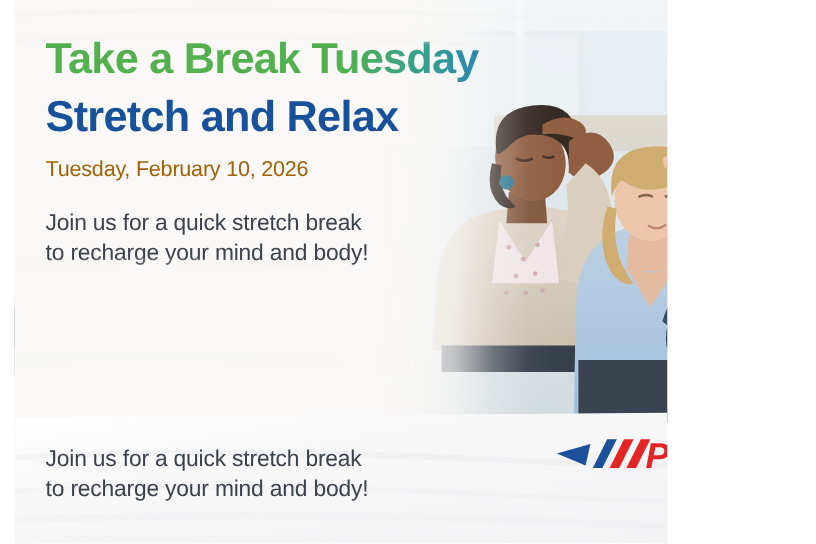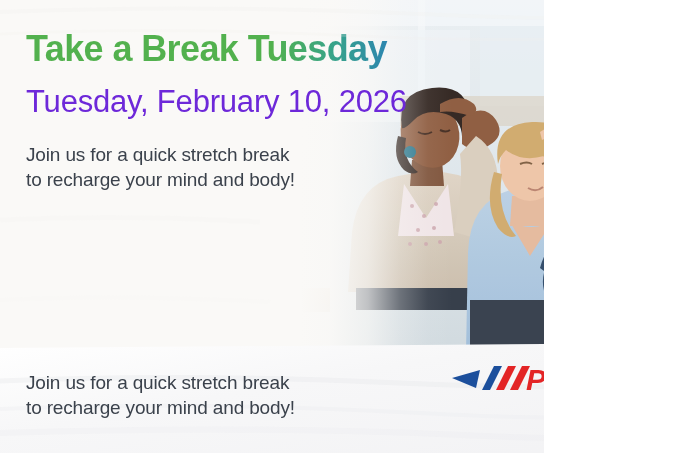--- a/index.html
+++ b/index.html
@@ -8,20 +8,21 @@
     font-family:"Liberation Sans", sans-serif;
     overflow:hidden;
     background:#ffffff;
   }
 
   #poster {
     position:relative;
     width:544px; height:453px;
     overflow:hidden;
     background:#f6f5f3;
+    margin-left:12px;
   }
 
   
   .photo-area {
     position:absolute;
     left:0; top:0; width:680px; height:352px;
     overflow:hidden;
   }
   .photo-svg { position:absolute; left:0; top:0; width:680px; height:352px; }
 
@@ -55,22 +56,22 @@
     -webkit-text-fill-color:transparent; color:transparent;
   }
   .headline2 {
     margin-top:9px;
     font-size:36px; font-weight:700; letter-spacing:-0.6px;
     line-height:1.08; color:#17509b; white-space:nowrap;
   }
 
   .dateline {
     margin-top:14px;
-    font-size:31px; font-weight:400; line-height:1.20;
-    color:#6d28d9; letter-spacing:-0.2px;
+    font-size:18px; font-weight:400; line-height:1.20;
+    color:#a16207; letter-spacing:-0.2px;
   }
   .dateline .d2 { display:block; }
 
   .body-main {
     margin-top:23px;
     font-size:19px; font-weight:400; line-height:1.30;
     color:#3b424c; letter-spacing:-0.15px;
   }
   .body-main .l2 { display:block; }
 
@@ -251,20 +252,21 @@
       </g>
 
       <rect x="0" y="0" width="680" height="352" fill="#ffffff" opacity=".06"></rect>
     </svg>
 
     <div class="left-fade"></div>
   </div>
 
   <div class="text-block">
     <div class="headline1">Take a Break Tuesday</div>
+    <div class="headline2">Stretch and Relax</div>
 
     <div class="dateline">
       <span>Tuesday, February 10, 2026</span>
     </div>
 
     <div class="body-main">
       <span>Join us for a quick stretch break</span>
       <span class="l2">to recharge your mind and body!</span>
     </div>
   </div>

